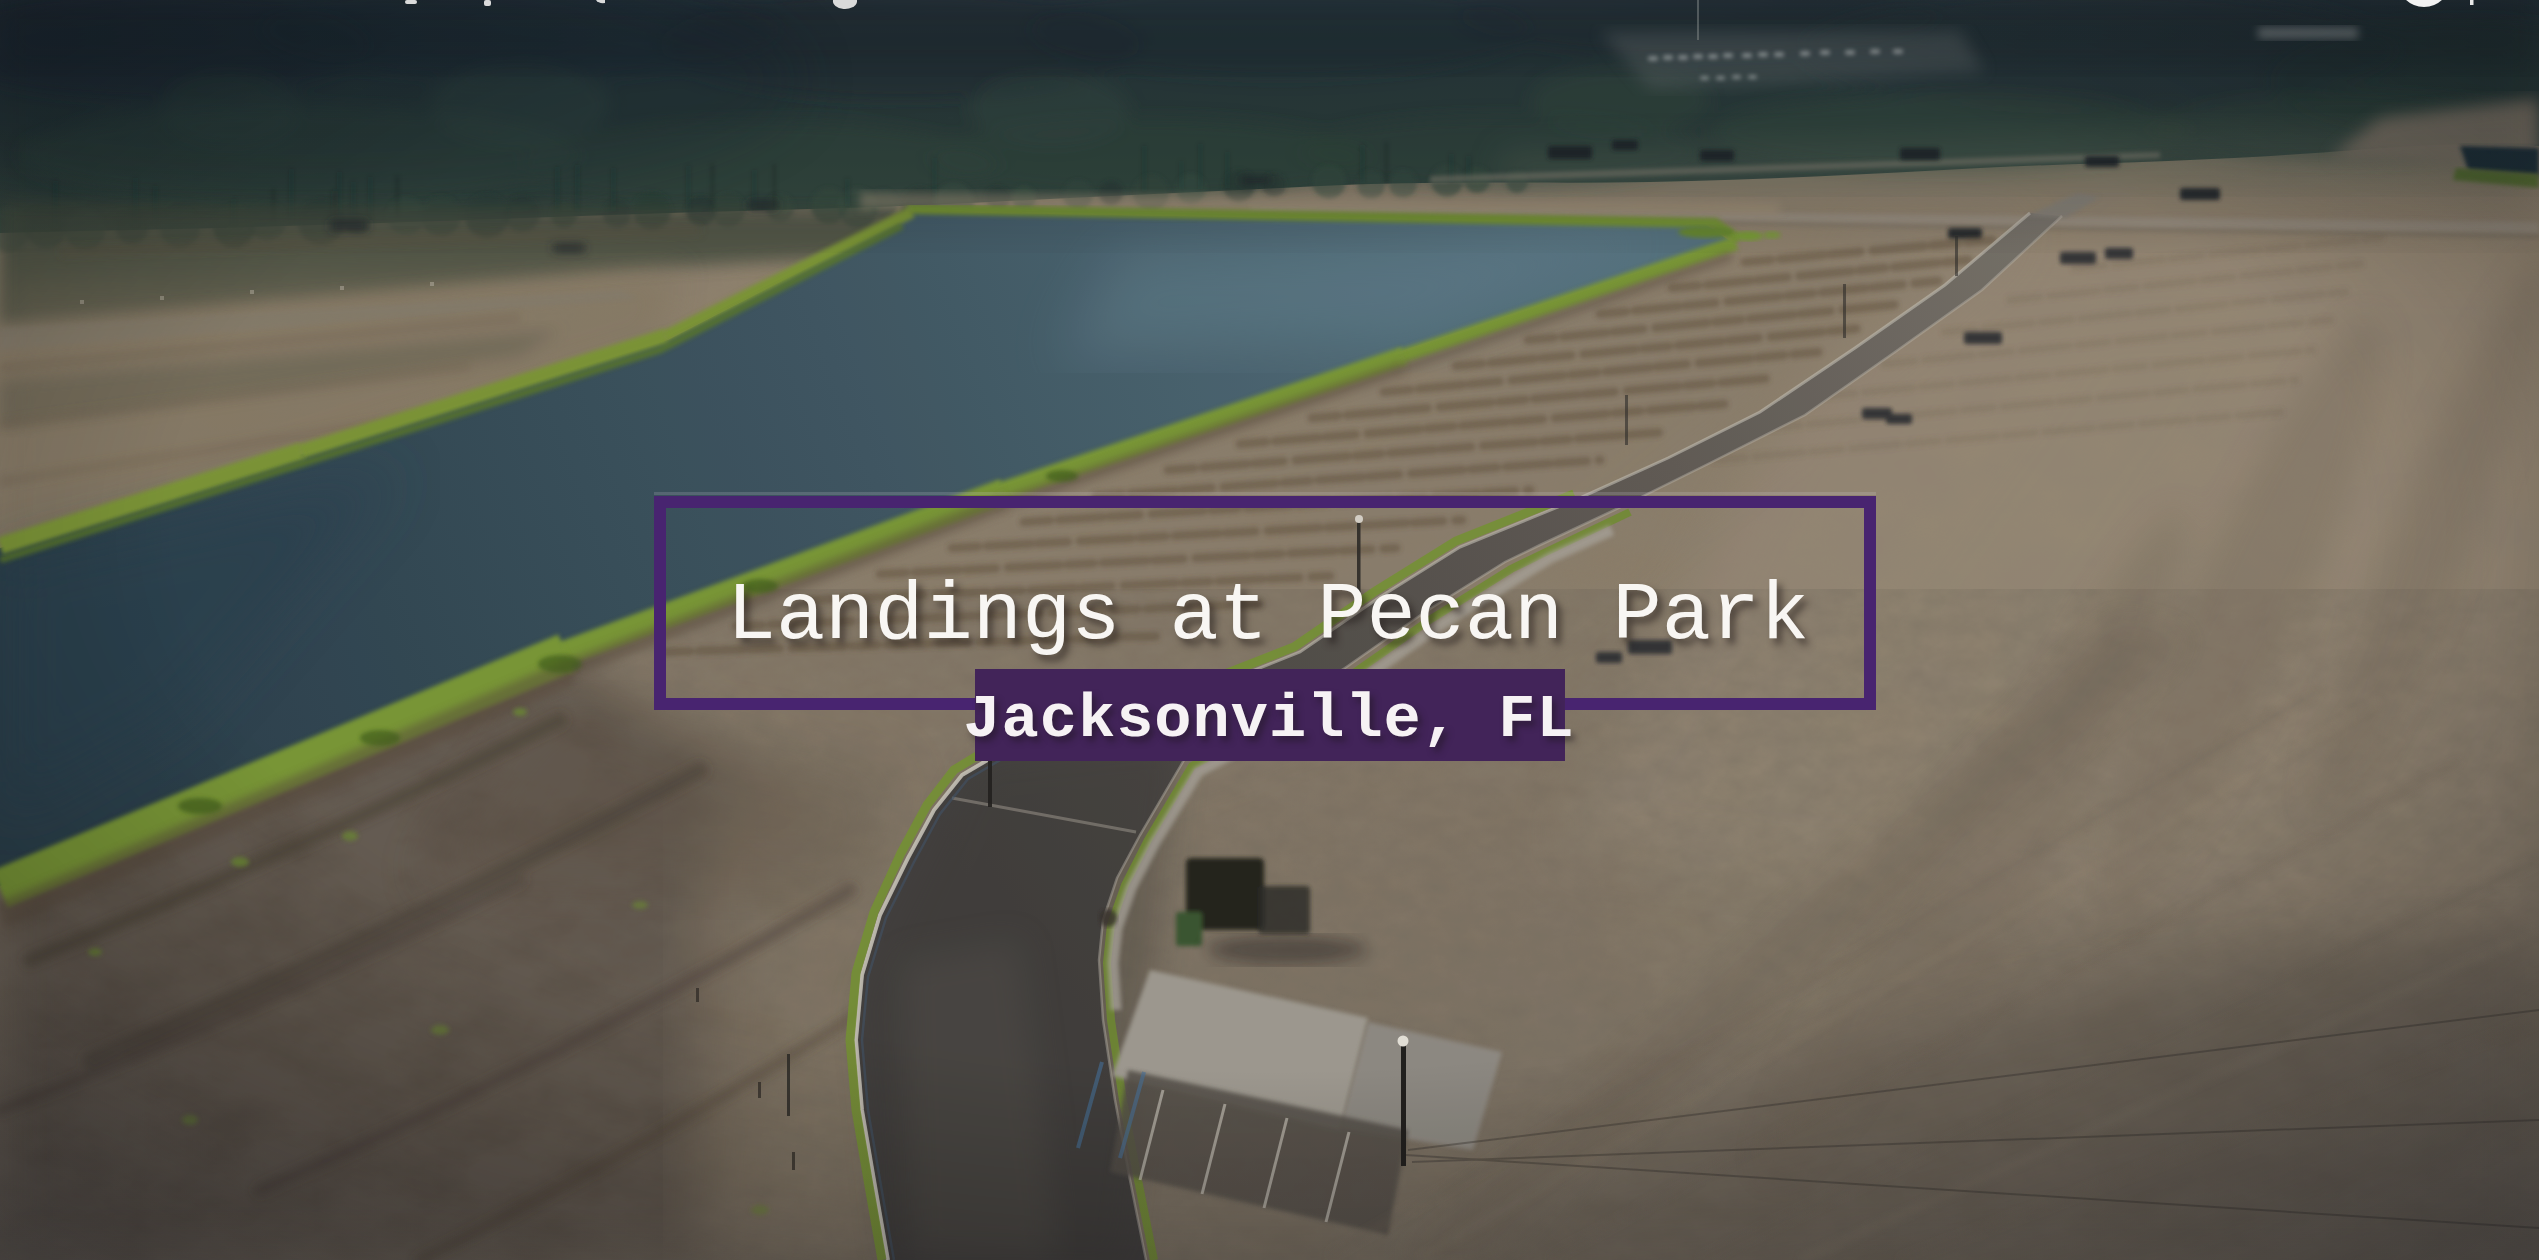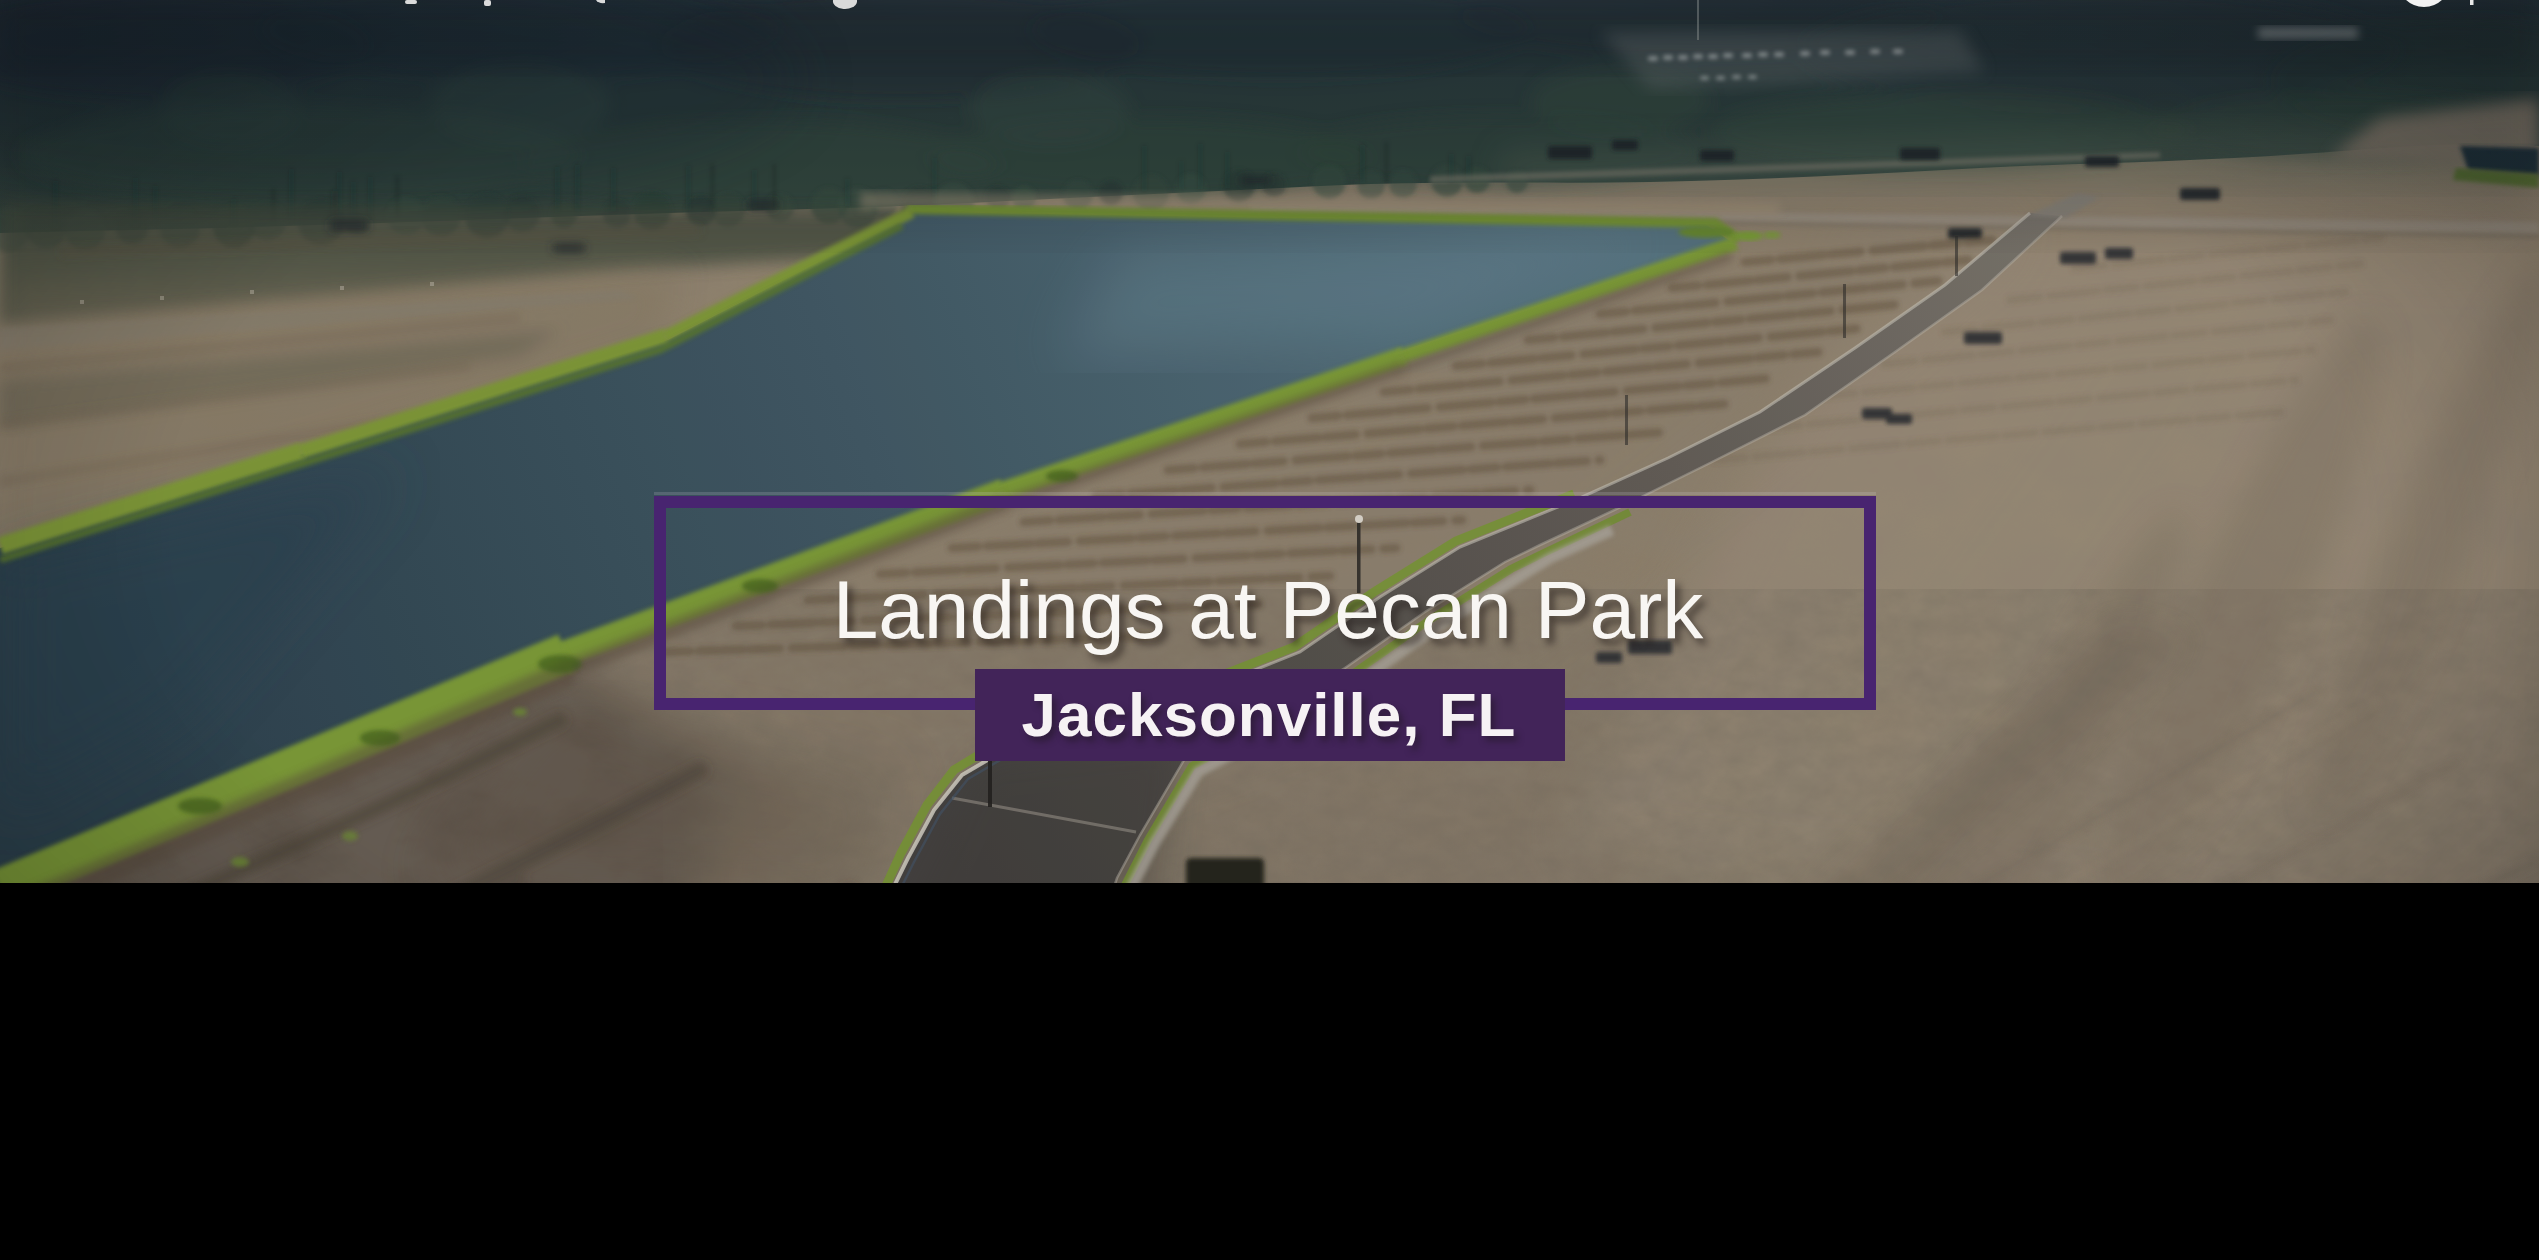--- a/index.html
+++ b/index.html
@@ -1,16 +1,16 @@
 <!DOCTYPE html>
 <html><head>
 <meta charset="utf-8">
 <style>
   html,body{margin:0;padding:0;background:#000;}
-  .frame{position:relative;width:2539px;height:883px;overflow:hidden;font-family:Liberation Sans, sans-serif;}
+  .frame{position:relative;width:2539px;height:1260px;overflow:hidden;font-family:Liberation Mono, monospace;}
   svg{position:absolute;left:0;top:0;}
 </style>
 </head>
 <body>
 <div class="frame">
 <svg width="2539" height="1260" viewBox="0 0 2539 1260">
 <defs>
   <linearGradient id="dirtG" x1="0" y1="0" x2="0" y2="1">
     <stop offset="0" stop-color="#99896f"></stop>
     <stop offset="0.45" stop-color="#92836c"></stop>

